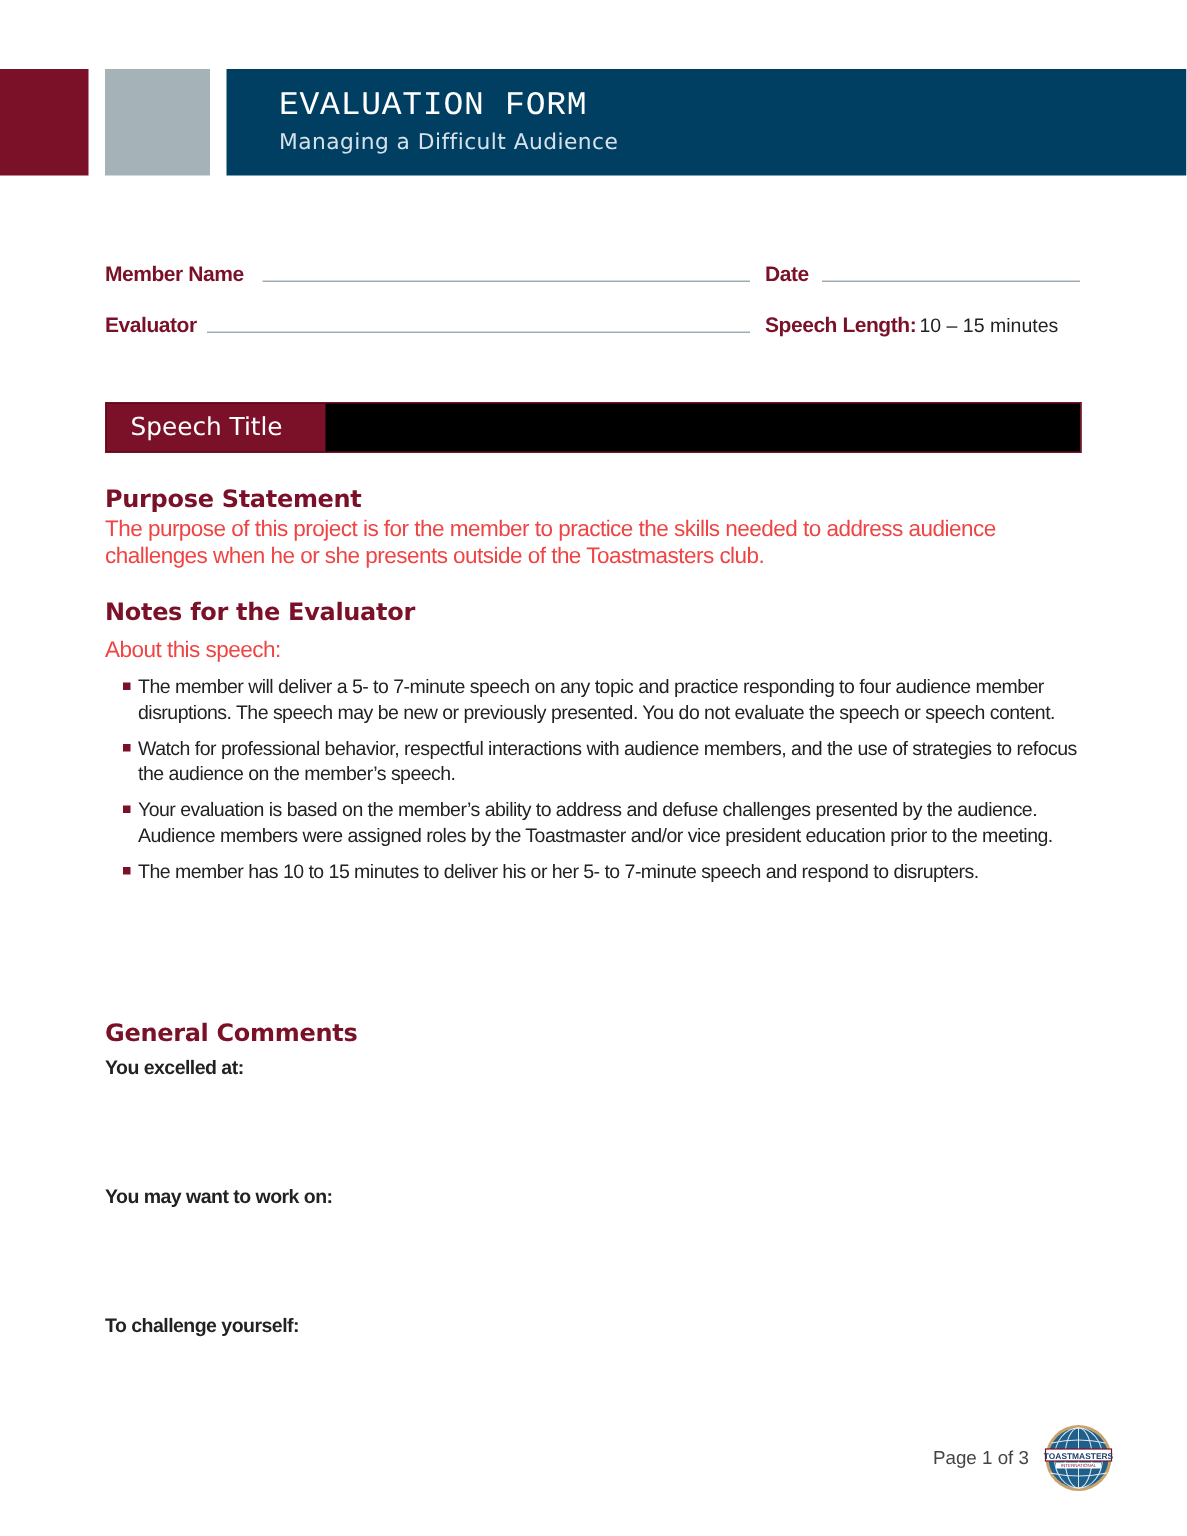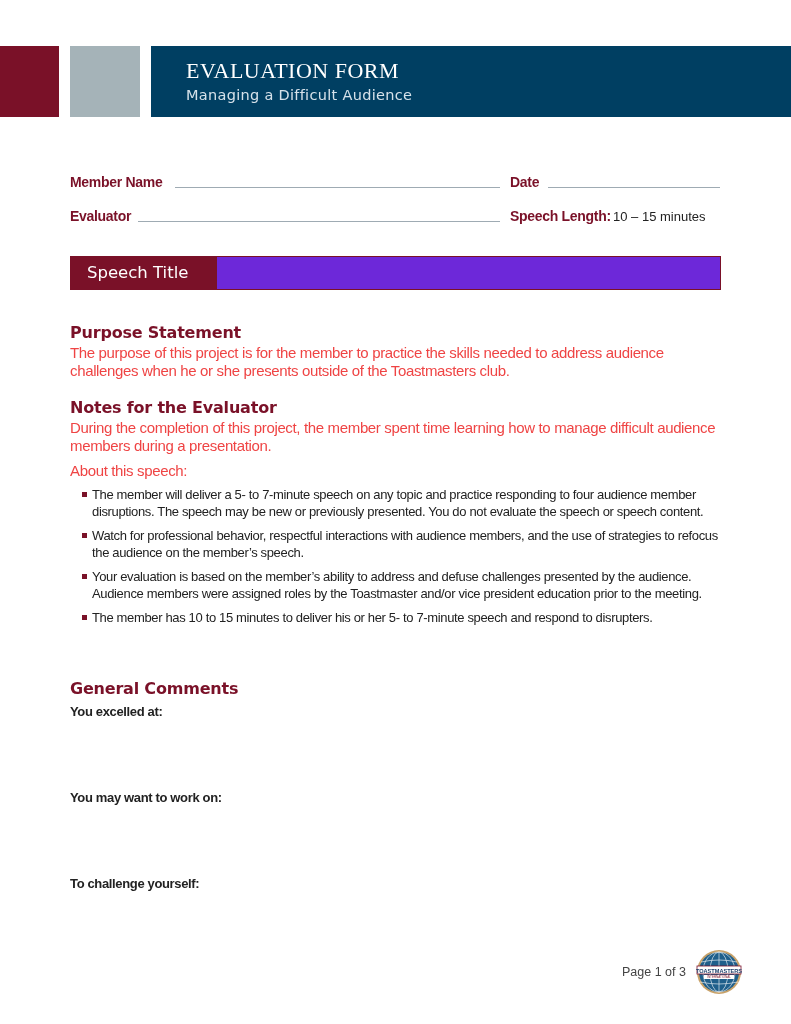--- a/index.html
+++ b/index.html
@@ -3,28 +3,28 @@
   <meta charset="utf-8">
   <style>
     html, body { margin: 0; padding: 0; background: #ffffff; }
     body {
       width: 791px; height: 1024px; position: relative; overflow: hidden;
       font-family: "Liberation Sans", sans-serif; color: #222222;
     }
     .hdr-red { position: absolute; left: 0; top: 46px; width: 59px; height: 71px; background: #7a1128; }
     .hdr-gray { position: absolute; left: 70px; top: 46px; width: 70px; height: 71px; background: #a5b3b8; }
     .hdr-blue { position: absolute; left: 151px; top: 46px; width: 640px; height: 71px; background: #003f62; }
-    .hdr-title { position: absolute; left: 35px; top: 12px; color: #ffffff; font-size: 22px; letter-spacing: 0.5px; font-family: Liberation Serif, serif; }
+    .hdr-title { position: absolute; left: 35px; top: 12px; color: #ffffff; font-size: 22px; letter-spacing: 0.5px; font-family: Liberation Mono, monospace; }
     .hdr-sub { position: absolute; left: 35px; top: 41px; color: #d6e2ea; font-size: 14.5px; letter-spacing: 0.3px; font-family: "DejaVu Sans", sans-serif; }
 
     .field-label { position: absolute; color: #7a1128; font-size: 14px; font-weight: bold; letter-spacing: -0.3px; }
     .field-line { position: absolute; height: 0; border-top: 1.2px solid #9fabb3; }
     .field-value { position: absolute; font-size: 13px; color: #222222; }
 
-    .title-box { position: absolute; left: 70px; top: 256px; width: 649px; height: 32px; border: 1.5px solid #7a1128; background: #6d28d9; text-decoration: underline; }
+    .title-box { position: absolute; left: 70px; top: 268px; width: 649px; height: 32px; border: 1.5px solid #7a1128; background: #000000; text-decoration: underline; }
     .title-box .lbl { position: absolute; left: 0; top: 0; width: 146px; height: 32px; background: #7a1128; color: #ffffff; font-family: "DejaVu Sans", sans-serif; font-size: 16.5px; line-height: 32px; text-indent: 16px; }
     .title-box .inp { position: absolute; left: 146px; top: 0; right: 0; height: 32px; }
 
     .section { position: absolute; left: 70px; width: 650px; }
     .h2 { color: #7a1128; font-family: "DejaVu Sans", sans-serif; font-weight: bold; font-size: 16px; margin: 0; letter-spacing: -0.2px; }
     .p { font-size: 15px; line-height: 17.5px; margin: 2px 0 0 0; letter-spacing: -0.35px; color: #ef4444; }
     ul.bullets { list-style: none; margin: 6px 0 0 0; padding: 0; }
     ul.bullets li { position: relative; padding-left: 22px; font-size: 13px; line-height: 17.5px; margin-bottom: 6px; letter-spacing: -0.35px; }
     ul.bullets li .sq { position: absolute; left: 12px; top: 6px; width: 5px; height: 5px; background: #7a1128; }
 
@@ -67,21 +67,20 @@
   </div>
 </div>
 
 <div class="section" style="top:323px;">
   <h2 class="h2">Purpose Statement</h2>
   <p class="p">The purpose of this project is for the member to practice the skills needed to address audience challenges when he or she presents outside of the Toastmasters club.</p>
 </div>
 
 <div class="section" style="top:398px;">
   <h2 class="h2">Notes for the Evaluator</h2>
-  <p class="p">During the completion of this project, the member spent time learning how to manage difficult audience members during a presentation.</p>
   <p class="p" style="margin-top:8px;">About this speech:</p>
   <ul class="bullets">
     <li><span class="sq"></span><span>The member will deliver a 5- to 7-minute speech on any topic and practice responding to four audience member disruptions. The speech may be new or previously presented. You do not evaluate the speech or speech content.</span></li>
     <li><span class="sq"></span><span>Watch for professional behavior, respectful interactions with audience members, and the use of strategies to refocus the audience on the member’s speech.</span></li>
     <li><span class="sq"></span><span>Your evaluation is based on the member’s ability to address and defuse challenges presented by the audience. Audience members were assigned roles by the Toastmaster and/or vice president education prior to the meeting.</span></li>
     <li><span class="sq"></span><span>The member has 10 to 15 minutes to deliver his or her 5- to 7-minute speech and respond to disrupters.</span></li>
   </ul>
 </div>
 
 <div class="section" style="top:679px;">

